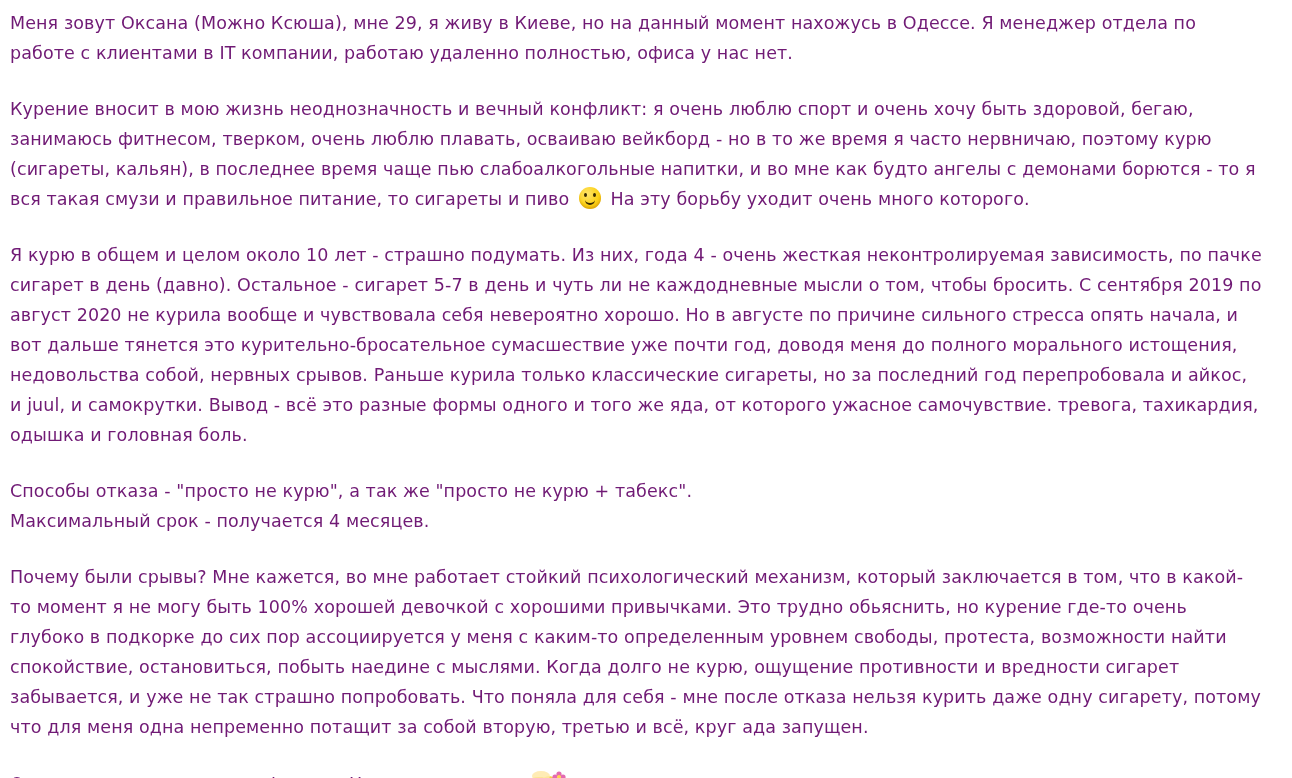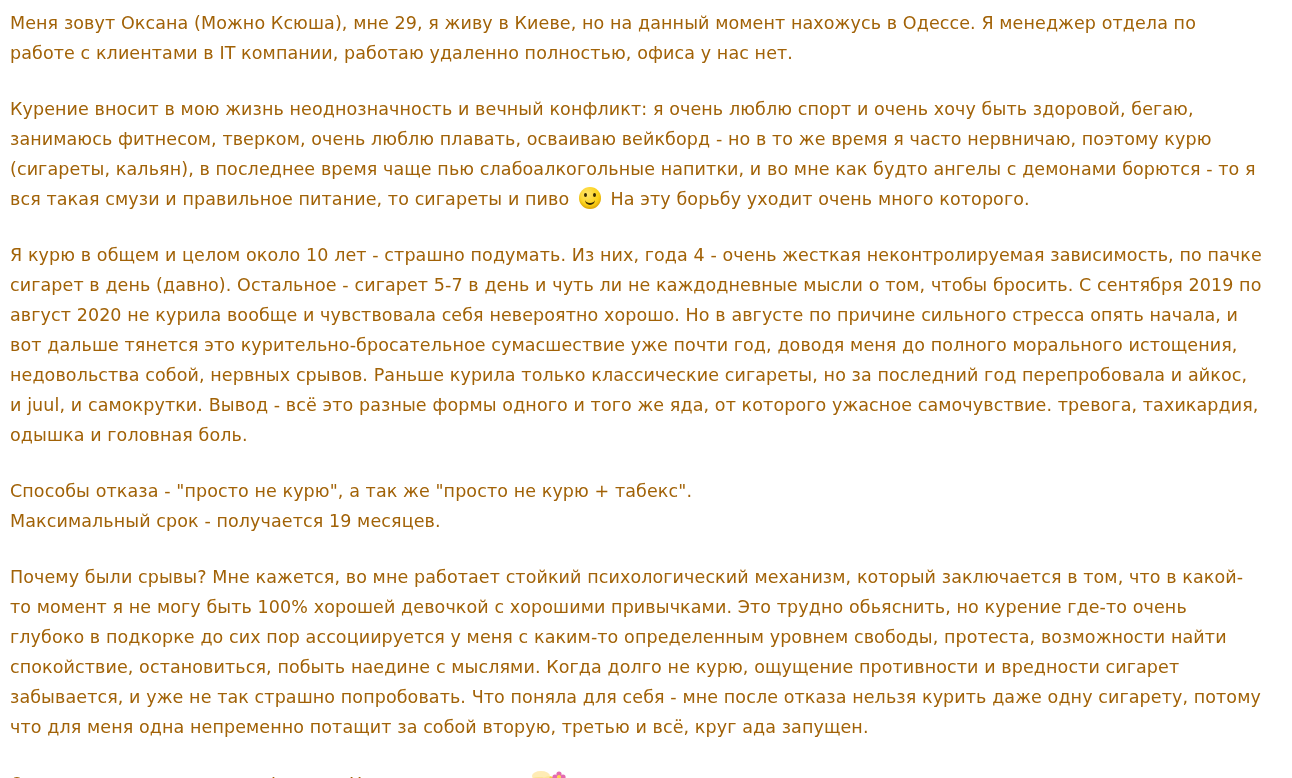--- a/index.html
+++ b/index.html
@@ -17,21 +17,21 @@
   .post {
     padding: 8px 12px 0 10px;
     box-sizing: border-box;
     width: 1292px;
   }
   .para {
     font-size: 17.5px;
     line-height: 30px;
     margin: 0 16px 26px 0;
     text-align: left;
-    color: #a16207;
+    color: #701a75;
     letter-spacing: 0.1px;
   }
   .para.tight {
     margin-bottom: 0;
   }
   .para.last {
     margin-bottom: 0;
   }
   .inline-emoji {
     display: inline-block;
@@ -87,21 +87,21 @@
 
   <p class="para">
     <span>Курение вносит в мою жизнь неоднозначность и вечный конфликт: я очень люблю спорт и очень хочу быть здоровой, бегаю, занимаюсь фитнесом, тверком, очень люблю плавать, осваиваю вейкборд - но в то же время я часто нервничаю, поэтому курю (сигареты, кальян), в последнее время чаще пью слабоалкогольные напитки, и во мне как будто ангелы с демонами борются - то я вся такая смузи и правильное питание, то сигареты и пиво</span>
     <span class="emoji-smile inline-emoji"><span class="mouth"></span></span>
     <span>На эту борьбу уходит очень много которого.</span>
   </p>
 
   <p class="para">Я курю в общем и целом около 10 лет - страшно подумать. Из них, года 4 - очень жесткая неконтролируемая зависимость, по пачке сигарет в день (давно). Остальное - сигарет 5-7 в день и чуть ли не каждодневные мысли о том, чтобы бросить. С сентября 2019 по август 2020 не курила вообще и чувствовала себя невероятно хорошо. Но в августе по причине сильного стресса опять начала, и вот дальше тянется это курительно-бросательное сумасшествие уже почти год, доводя меня до полного морального истощения, недовольства собой, нервных срывов. Раньше курила только классические сигареты, но за последний год перепробовала и айкос, и juul, и самокрутки. Вывод - всё это разные формы одного и того же яда, от которого ужасное самочувствие. тревога, тахикардия, одышка и головная боль.</p>
 
   <p class="para tight">Способы отказа - "просто не курю", а так же "просто не курю + табекс".</p>
-  <p class="para">Максимальный срок - получается 19 месяцев.</p>
+  <p class="para">Максимальный срок - получается 4 месяцев.</p>
 
   <p class="para">Почему были срывы? Мне кажется, во мне работает стойкий психологический механизм, который заключается в том, что в какой-то момент я не могу быть 100% хорошей девочкой с хорошими привычками. Это трудно обьяснить, но курение где-то очень глубоко в подкорке до сих пор ассоциируется у меня с каким-то определенным уровнем свободы, протеста, возможности найти спокойствие, остановиться, побыть наедине с мыслями. Когда долго не курю, ощущение противности и вредности сигарет забывается, и уже не так страшно попробовать. Что поняла для себя - мне после отказа нельзя курить даже одну сигарету, потому что для меня одна непременно потащит за собой вторую, третью и всё, круг ада запущен.</p>
 
   <p class="para last">
     <span>Очень надеюсь на помощь форума. Не курю два дня</span>
     <span class="emoji-bee">
       <svg width="56" height="34" viewBox="0 0 56 34" xmlns="http://www.w3.org/2000/svg">
         <ellipse cx="24" cy="19" rx="15" ry="10" fill="#f5c518"></ellipse>
         <path d="M14 13 q5 -3 10 -1" stroke="#c89000" stroke-width="1.5" fill="none"></path>
         <path d="M18 11 q0 8 2 16" stroke="#5a4300" stroke-width="3" fill="none" opacity="0.9"></path>

